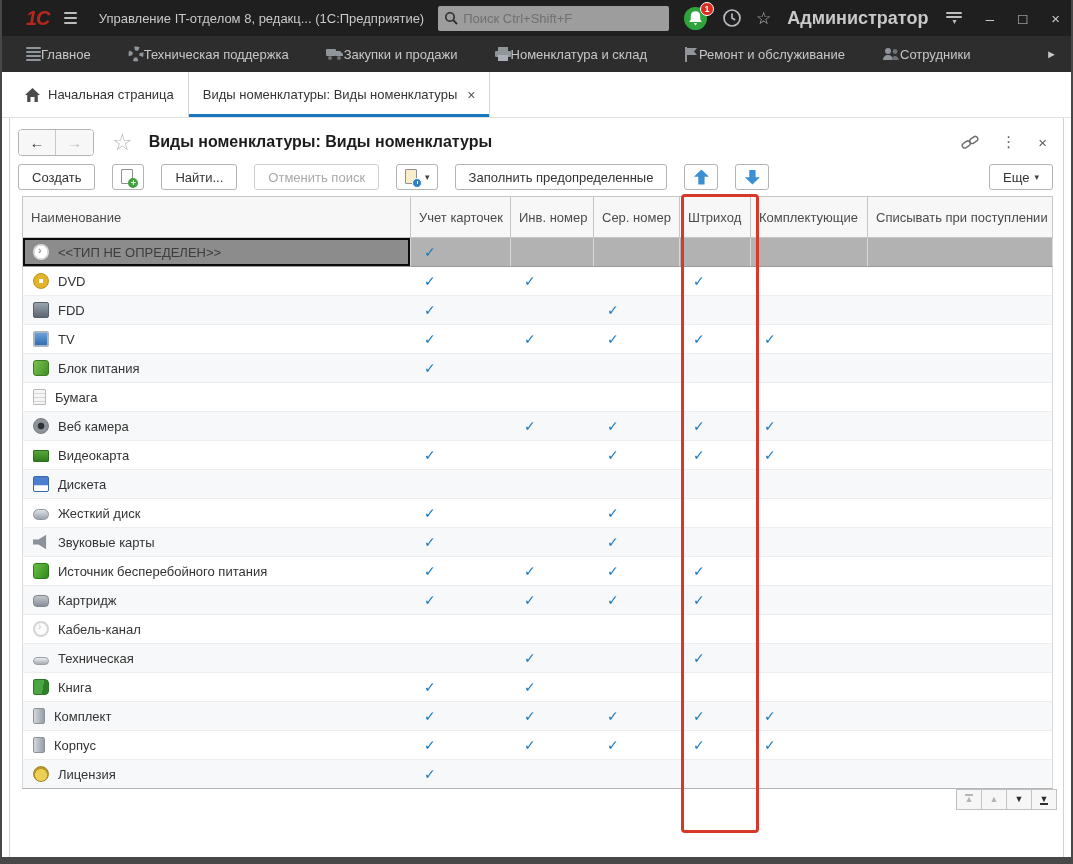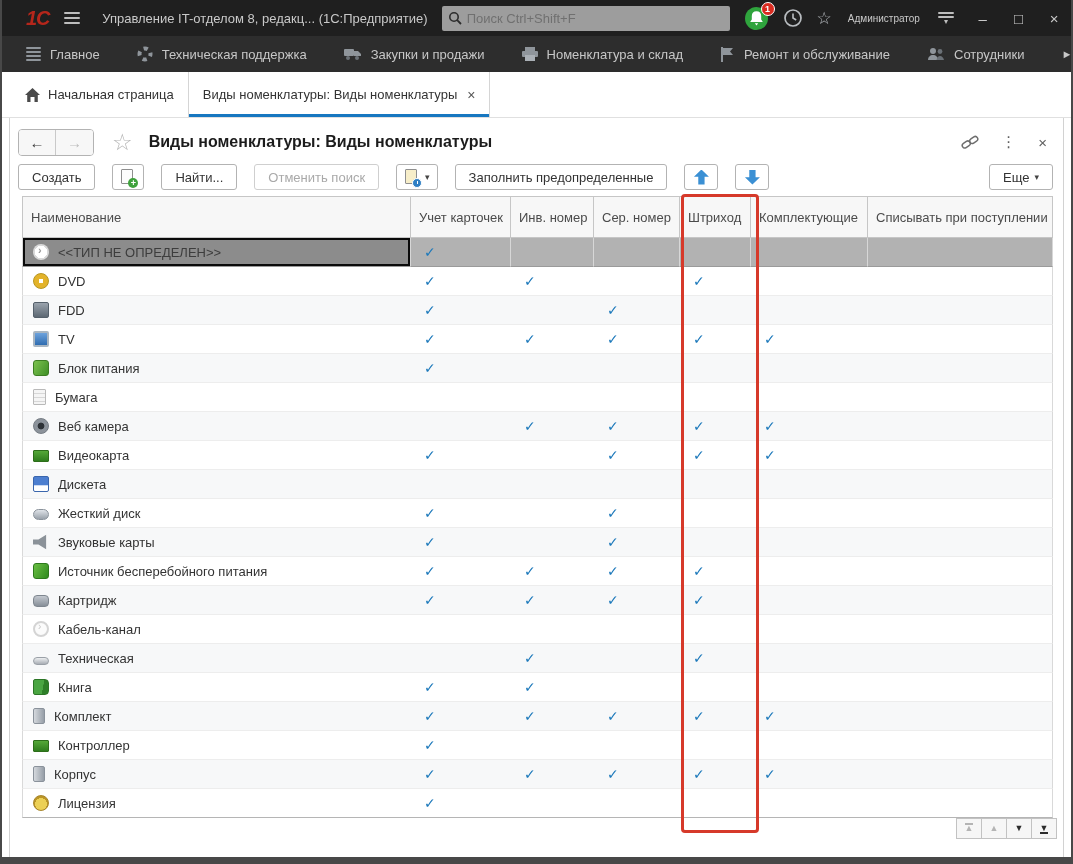--- a/index.html
+++ b/index.html
@@ -10,30 +10,30 @@
   .titlebar { height:36px; background:#1f1f1f; display:flex; align-items:center; padding:0 10px 0 24px; flex:none; }
   .logo-1c { color:#b5261b; font-weight:bold; font-style:italic; font-size:20px; letter-spacing:-1px; margin-right:14px; }
   .hbars { display:inline-flex; flex-direction:column; gap:3px; width:17px; margin-right:22px; cursor:pointer; }
   .hbars i { height:2px; background:#bdbdbd; border-radius:1px; }
   .win-title { color:#c9c9c9; font-size:13px; white-space:nowrap; }
   .searchbox { margin-left:14px; width:294px; height:25px; background:#9d9d9d; border-radius:2px; display:flex; align-items:center; padding:0 6px; gap:5px; }
   .searchbox .ph { color:#707070; font-size:13px; }
   .tb-ico { display:inline-flex; align-items:center; justify-content:center; margin-left:14px; position:relative; cursor:pointer; }
   .badge { position:absolute; top:-4px; right:-6px; background:#d92b20; color:#fff; font-size:9px; min-width:14px; height:14px; border-radius:7px; border:1px solid #fff; display:flex; align-items:center; justify-content:center; font-weight:bold; }
   .fav-star { color:#b9bdc1; font-size:17px; }
-  .user-name { color:#c9c9c9; font-size:10px; margin-left:16px; }
+  .user-name { color:#c9c9c9; font-size:18px; margin-left:16px;font-weight:bold; }
   .svc-ico { display:inline-flex; flex-direction:column; align-items:center; gap:2px; margin-left:18px; cursor:pointer; }
   .svc-ico i { display:block; height:2px; background:#bdbdbd; border-radius:1px; }
   .svc-ico i:nth-child(1){width:16px;} .svc-ico i:nth-child(2){width:16px;}
   .svc-ico .caret { color:#bdbdbd; font-size:8px; line-height:4px; }
   .win-btn { color:#c9c9c9; font-size:15px; margin-left:22px; cursor:pointer; width:14px; text-align:center; }
 
   
   .menubar { height:36px; background:#2d2d2d; display:flex; align-items:center; padding:0 14px 0 24px; gap:0; flex:none; }
-  .menu-item { display:flex; align-items:center; gap:9px; color:#c7c7c7; font-size:13px; margin-right:37px; cursor:pointer; white-space:nowrap; }
+  .menu-item { display:flex; align-items:center; gap:0; color:#c7c7c7; font-size:13px; margin-right:37px; cursor:pointer; white-space:nowrap; }
   .mbars { display:inline-flex; flex-direction:column; gap:2px; width:15px; }
   .mbars i { height:2px; background:#8f959b; border-radius:1px; }
   .menu-more { margin-left:auto; color:#c7c7c7; font-size:11px; cursor:pointer; }
 
   
   .tabbar { height:46px; background:#fff; display:flex; align-items:stretch; padding-left:8px; flex:none; border-bottom:1px solid #e0e0e0; }
   .tab { display:flex; align-items:center; gap:8px; padding:0 14px; font-size:13px; color:#333; border-right:1px solid #d5d5d5; cursor:pointer; position:relative; white-space:nowrap; }
   .tab.first { border-left:1px solid #d5d5d5; border-left-color:transparent; }
   .tab.active { font-weight:normal; }
   .tab.active::after { content:""; position:absolute; left:0; right:0; bottom:0; height:3px; background:#1777c0; }
@@ -561,34 +561,20 @@
     <td class="chk">✓</td>
     <td class="chk">✓</td>
     <td class="chk">✓</td>
     <td class="chk">✓</td>
     <td class="chk">✓</td>
     <td class="chk"></td>
   </tr>
             <tr>
     <td class="name-cell">
       <span class="name-inner">
-        <span class="ricon i-controller"></span>
-        <span class="rname">Контроллер</span>
-      </span>
-    </td>
-    <td class="chk">✓</td>
-    <td class="chk"></td>
-    <td class="chk"></td>
-    <td class="chk"></td>
-    <td class="chk"></td>
-    <td class="chk"></td>
-  </tr>
-            <tr>
-    <td class="name-cell">
-      <span class="name-inner">
         <span class="ricon i-case"></span>
         <span class="rname">Корпус</span>
       </span>
     </td>
     <td class="chk">✓</td>
     <td class="chk">✓</td>
     <td class="chk">✓</td>
     <td class="chk">✓</td>
     <td class="chk">✓</td>
     <td class="chk"></td>

